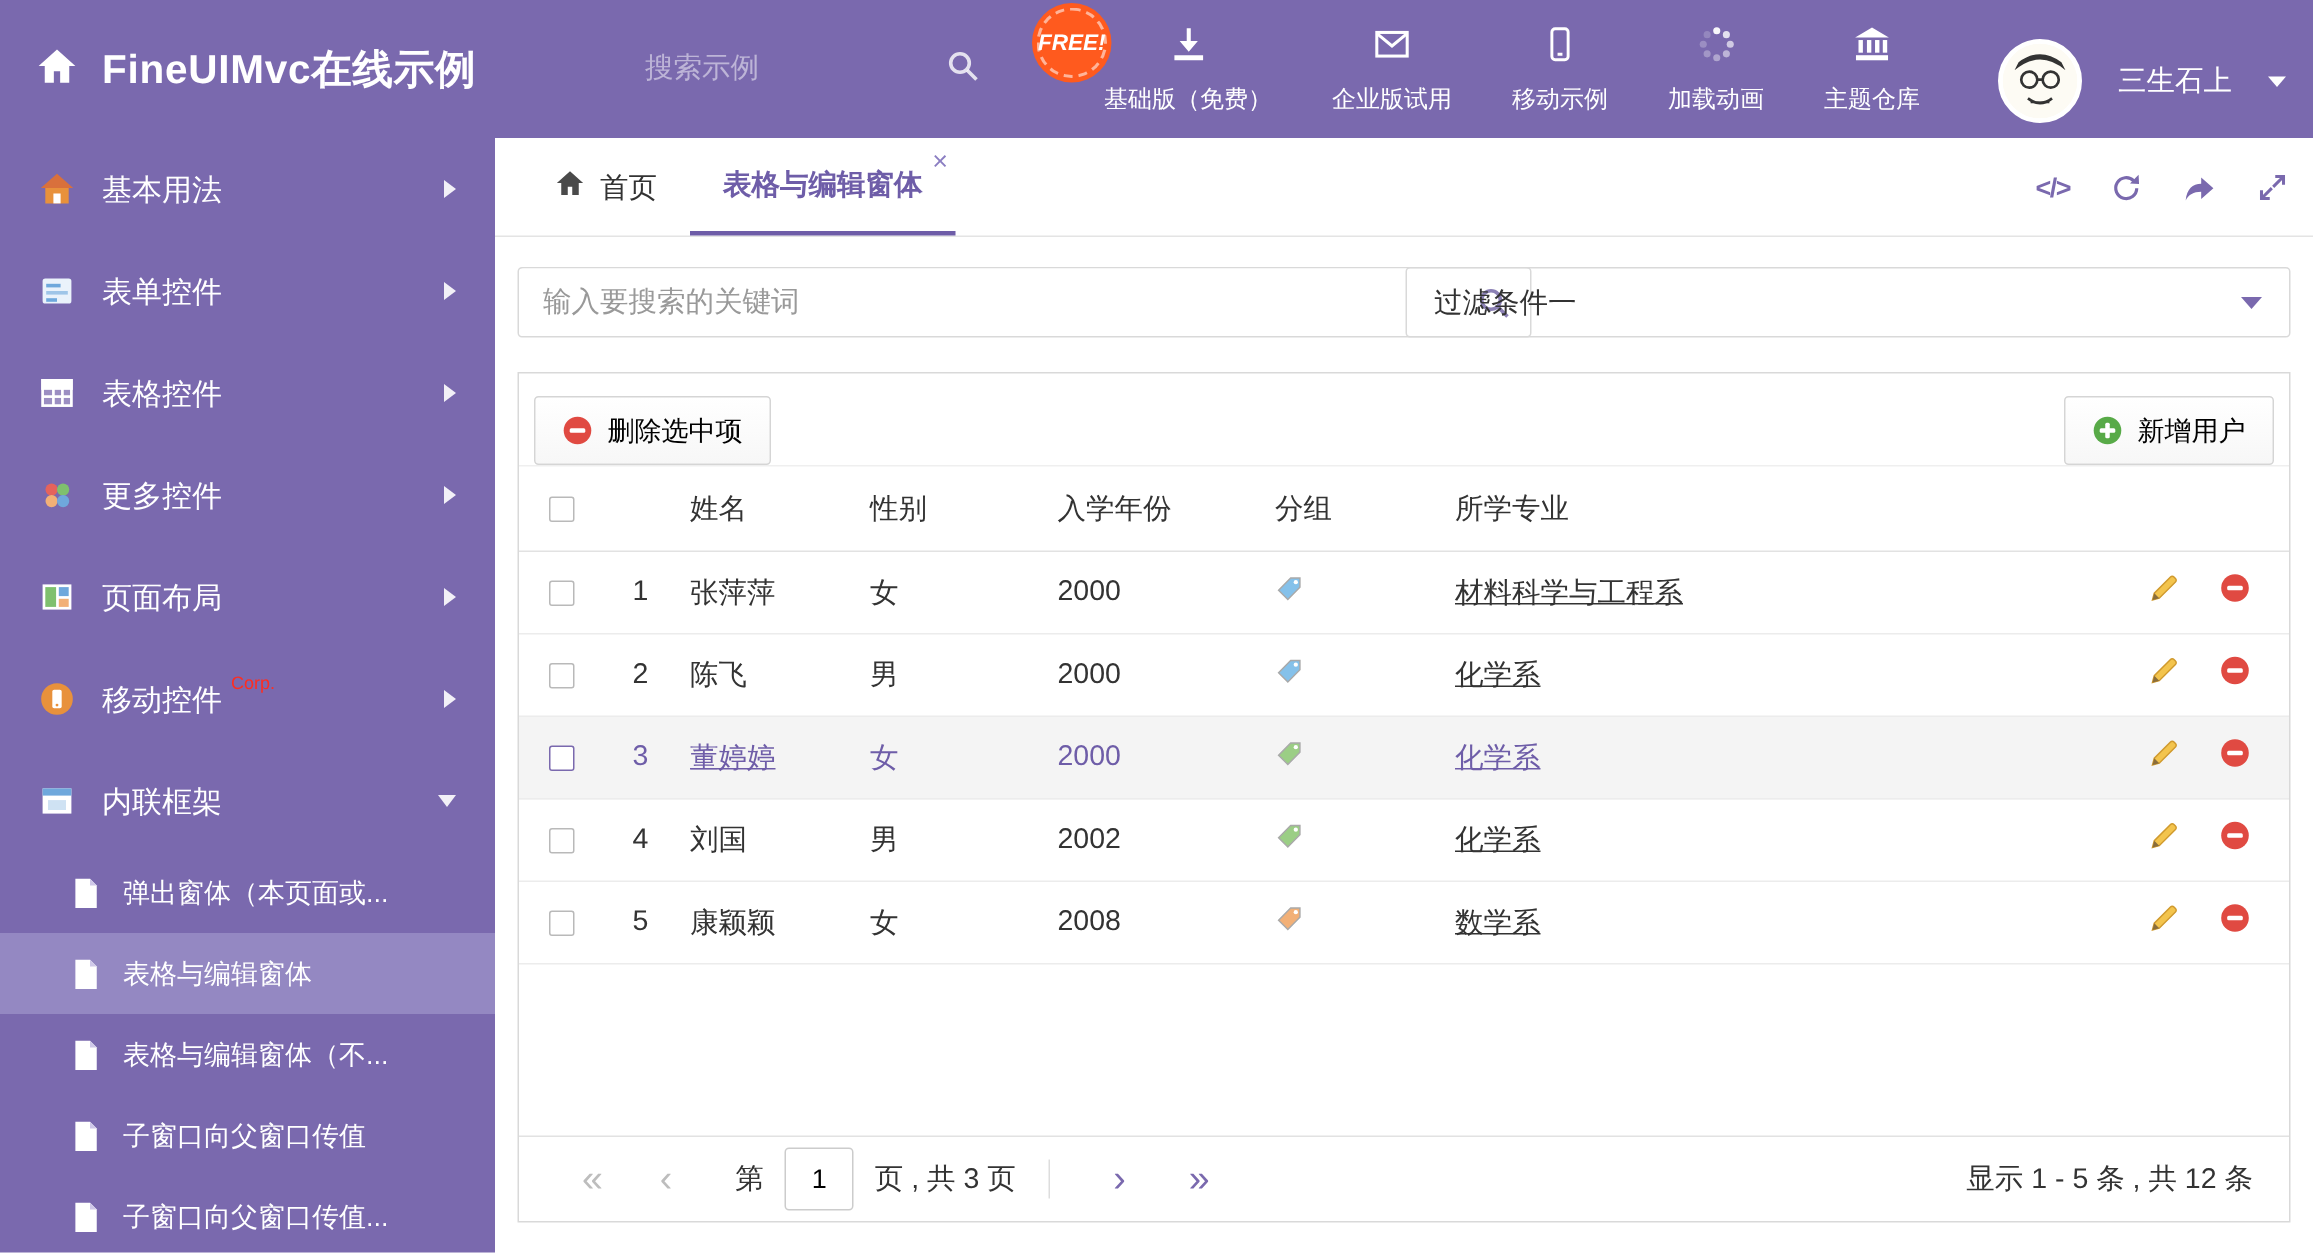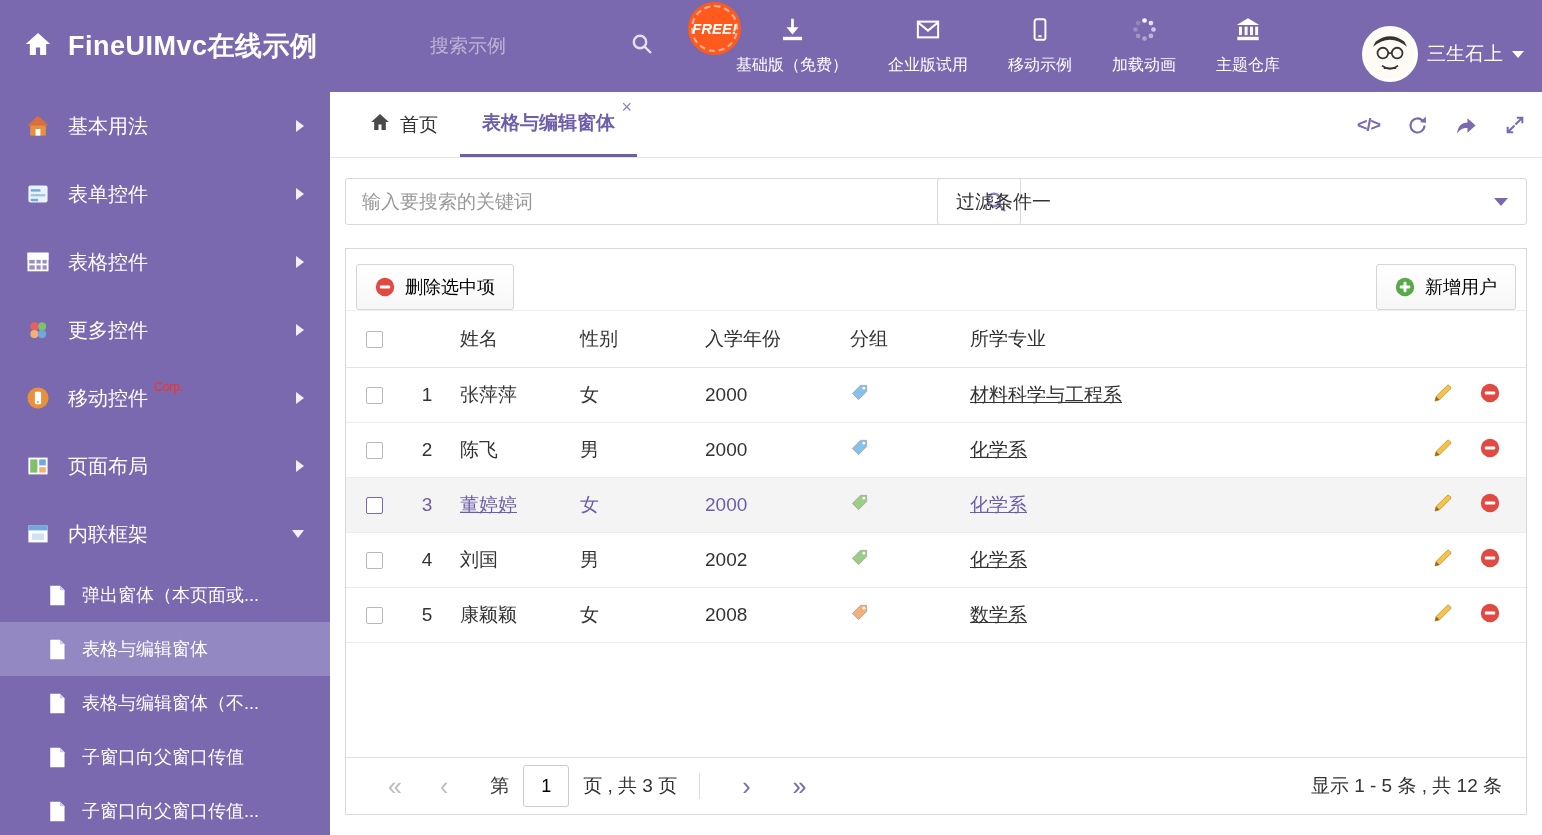--- a/index.html
+++ b/index.html
@@ -11,21 +11,21 @@
   .brand{position:absolute;left:24px;top:0;height:92px;display:flex;align-items:center;gap:16px}
   .brand .ttl{font-size:27px;font-weight:700;letter-spacing:.5px}
   .topsearch{position:absolute;left:430px;top:0;height:92px;display:flex;align-items:center;gap:30px}
   .topsearch input{width:170px;background:transparent;border:none;outline:none;color:#fff;font-size:19px;font-family:inherit}
   .topsearch input::placeholder{color:rgba(255,255,255,.5)}
   .free-badge{position:absolute;left:688px;top:2px;width:53px;height:53px;border-radius:50%;background:#ff5a1e;
     display:flex;align-items:center;justify-content:center;font-size:15px;font-weight:700;font-style:italic;z-index:6}
   .free-badge::after{content:"";position:absolute;inset:3px;border-radius:50%;border:2px dashed rgba(255,255,255,.55)}
   .topnav{position:absolute;left:716px;top:0;height:92px;display:flex;align-items:center}
   .topnav-item{display:flex;flex-direction:column;align-items:center;gap:8px;padding:0 20px;font-size:16px;cursor:pointer}
-  .userbox{position:absolute;right:18px;top:0;height:108px;display:flex;align-items:center;gap:9px;font-size:19px;cursor:pointer}
+  .userbox{position:absolute;right:18px;top:0;height:108px;display:flex;align-items:center;gap:24px;font-size:19px;cursor:pointer}
   .avatar{width:56px;height:56px;border-radius:50%;background:#fff;border:3px solid #fff;overflow:hidden;flex:none}
   .caret-down{width:0;height:0;border-left:6px solid transparent;border-right:6px solid transparent;border-top:7px solid #fff}
 
   
   .sidebar{position:absolute;left:0;top:92px;width:330px;height:743px;background:#7a69ae;color:#fff;overflow:hidden}
   .side-item{height:68px;display:flex;align-items:center;padding:0 26px;font-size:20px;cursor:pointer}
   .side-item .sicon{width:24px;height:24px;margin-right:18px;flex:none}
   .chev-r{width:0;height:0;border-left:8px solid rgba(255,255,255,.9);border-top:6px solid transparent;border-bottom:6px solid transparent;margin-left:auto}
   .chev-d{width:0;height:0;border-top:8px solid rgba(255,255,255,.9);border-left:6px solid transparent;border-right:6px solid transparent;margin-left:auto}
   .corp{color:#ff2d1f;font-size:12px;margin-left:6px;align-self:flex-start;margin-top:16px}
@@ -232,39 +232,39 @@
           <circle cx="7" cy="13.4" r="3.4" fill="#f2b077"></circle>
           <circle cx="13.4" cy="13.4" r="3.4" fill="#6fa8dc"></circle>
         </svg>
     </span>
     <span>更多控件</span>
     <span class="chev-r"></span>
   </div>
   <div class="side-item">
     <span class="sicon">
       <svg width="24" height="24" viewBox="0 0 20 20">
-          <circle cx="10" cy="10" r="8.8" fill="#e8913c"></circle>
-          <rect x="7.4" y="4.8" width="5.2" height="10.4" rx="1" fill="#fff"></rect>
-          <circle cx="10" cy="13.4" r=".8" fill="#e8913c"></circle>
-        </svg>
-    </span>
-    <span>移动控件</span>
-    <span class="corp">Corp.</span>
-    <span class="chev-r"></span>
-  </div>
-  <div class="side-item">
-    <span class="sicon">
-      <svg width="24" height="24" viewBox="0 0 20 20">
           <rect x="2" y="3" width="16" height="14" fill="#fff"></rect>
           <rect x="3.5" y="4.5" width="6" height="11" fill="#7fc06e"></rect>
           <rect x="11" y="4.5" width="5.5" height="5" fill="#6fa8dc"></rect>
           <rect x="11" y="11" width="5.5" height="4.5" fill="#f2b077"></rect>
         </svg>
     </span>
     <span>页面布局</span>
+    <span class="chev-r"></span>
+  </div>
+  <div class="side-item">
+    <span class="sicon">
+      <svg width="24" height="24" viewBox="0 0 20 20">
+          <circle cx="10" cy="10" r="8.8" fill="#e8913c"></circle>
+          <rect x="7.4" y="4.8" width="5.2" height="10.4" rx="1" fill="#fff"></rect>
+          <circle cx="10" cy="13.4" r=".8" fill="#e8913c"></circle>
+        </svg>
+    </span>
+    <span>移动控件</span>
+    <span class="corp">Corp.</span>
     <span class="chev-r"></span>
   </div>
   <div class="side-item">
     <span class="sicon">
       <svg width="24" height="24" viewBox="0 0 20 20">
           <rect x="2" y="3" width="16" height="14" fill="#fff"></rect>
           <rect x="2" y="3" width="16" height="4" fill="#6fa8dc"></rect>
           <rect x="5" y="9.5" width="10" height="5.5" fill="#cfe2f3"></rect>
         </svg>
     </span>

